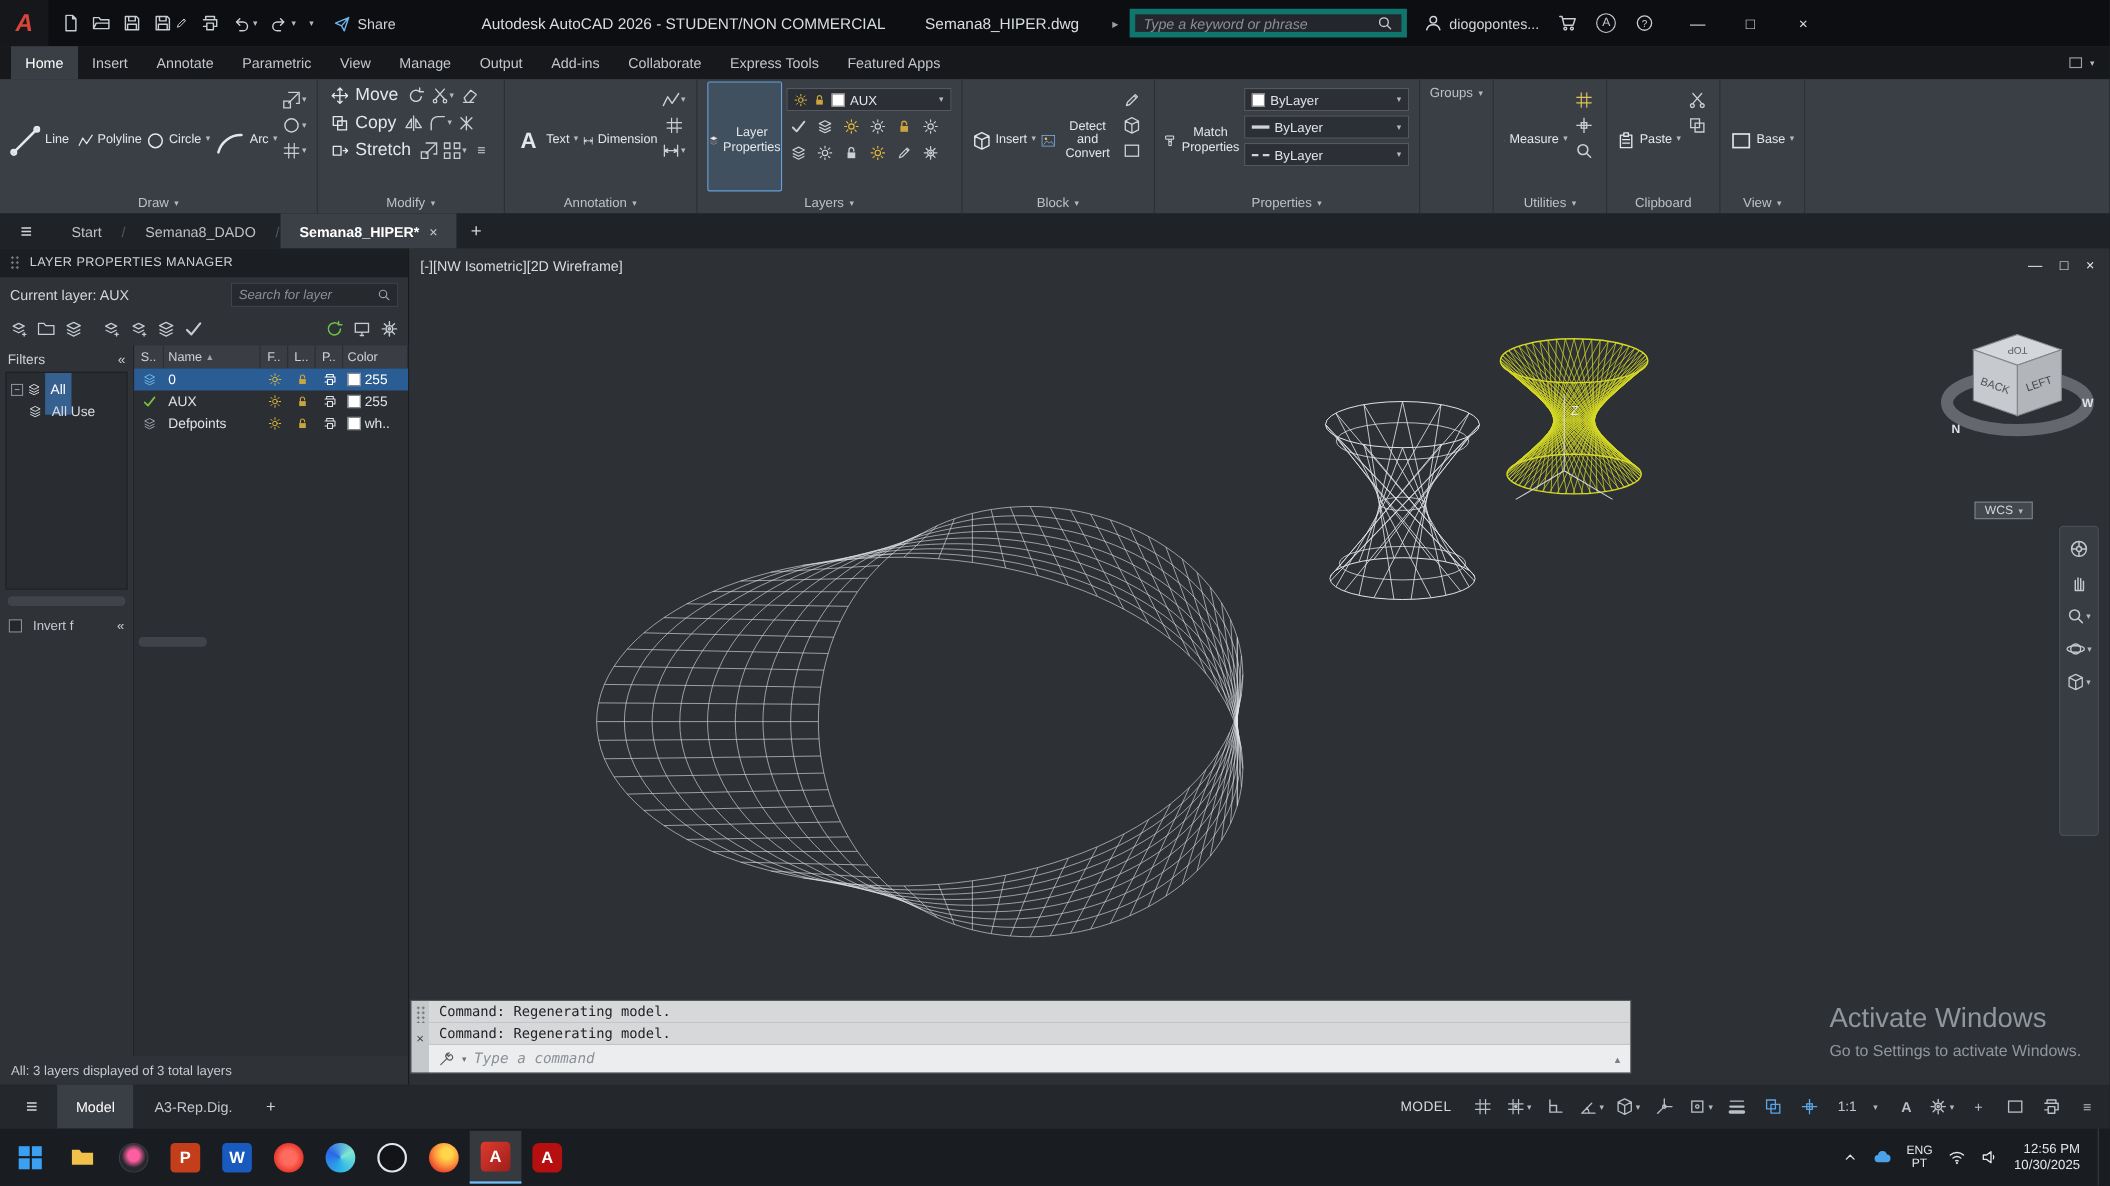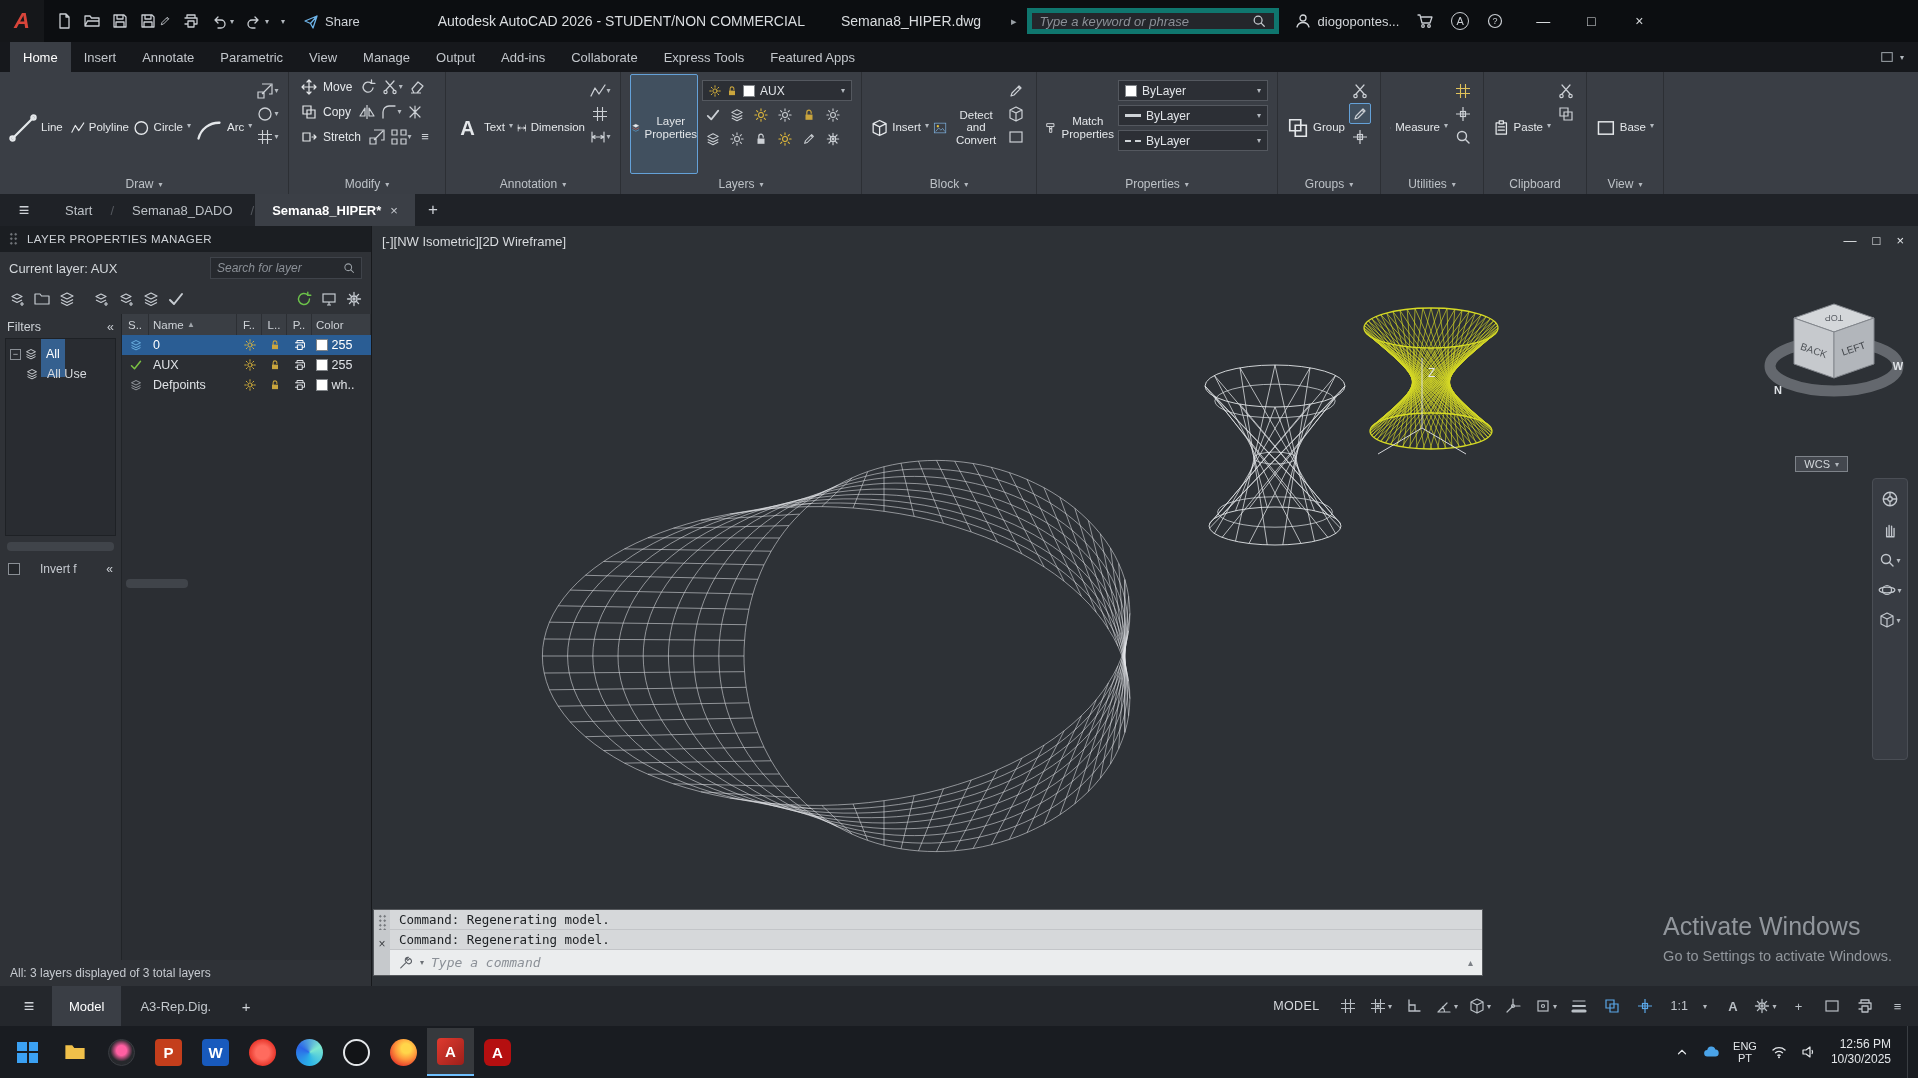--- a/index.html
+++ b/index.html
@@ -33,21 +33,21 @@
 
 .ribbon{height:122px;background:#3a3e45;display:flex;flex:0 0 auto}
 .rp{display:flex;flex-direction:column;border-right:1px solid #2c2f34;padding:2px 9px 0}
 .rp-body{flex:1;display:flex;gap:4px;align-items:stretch}
 .rp-label{height:20px;display:flex;align-items:center;justify-content:center;gap:5px;font-size:12px;color:#bdc2c7}
 .bb{width:58px;display:flex;flex-direction:row;align-items:center;gap:4px;padding-top:7px;font-size:11.5px;line-height:12.5px;text-align:center;color:#e4e7ea}
 .bb.wide{width:68px}
 .bb .drop{margin-top:-2px}
 .mcol{display:flex;flex-direction:column;gap:2px;padding-top:6px}
 .mrow{display:flex;gap:2px;align-items:center}
-.mb{display:flex;align-items:center;gap:6px;height:25px;padding:0 3px;font-size:12px;color:#e4e7ea;white-space:nowrap}
+.mb{display:flex;align-items:center;gap:6px;height:25px;padding:0 3px;font-size:16px;color:#e4e7ea;white-space:nowrap}
 .mini{min-width:22px;height:21px;display:flex;align-items:center;justify-content:center;gap:1px;color:#ccd0d5}
 .drop{font-size:8px;color:#b4b9bf}
 .combo{display:flex;align-items:center;gap:5px;height:21px;background:#2c2f35;border:1px solid #54585f;padding:0 6px;font-size:12px;color:#e2e5e9;width:150px}
 .combo .drop{margin-left:auto}
 .sw{width:12px;height:12px;background:#ffffff;border:1px solid #808488;flex:0 0 auto}
 .hl{background:#41505f;border:1px solid #64a1d8;border-radius:2px}
 .lw-line{width:16px;height:3px;background:#cfd3d7}
 .lt-line{width:16px;height:0;border-top:2px dashed #cfd3d7}
 
 .ftabs{height:32px;background:#1f2227;display:flex;align-items:stretch;flex:0 0 auto}
@@ -70,21 +70,21 @@
 .pt-group{display:flex;align-items:center;gap:9px;color:#c6cbd1}
 .pal-body{flex:1;display:flex;min-height:0}
 .pal-filters{width:122px;border-right:1px solid #212428;display:flex;flex-direction:column;padding:2px 5px}
 .pf-head{display:flex;align-items:center;justify-content:space-between;font-size:12.5px;color:#cdd1d6;height:22px;padding:0 2px}
 .tree{height:198px;background:#292c31;border:1px solid #1e2125;padding:5px 2px;font-size:12.5px;overflow:hidden}
 .tree-row{display:flex;align-items:center;gap:4px;height:20px;padding:0 2px;color:#d8dbdf;white-space:nowrap}
 .tree-row .lbl{padding:16px 5px}
 .tree-row.sel .lbl{background:#35608f;color:#fff}
 .node-box{width:11px;height:11px;border:1px solid #8a8f95;display:flex;align-items:center;justify-content:center;font-size:9px;color:#c4c9ce;flex:0 0 auto}
 .hstub{height:9px;background:#40444a;border-radius:4px;margin:6px 2px 0}
-.invert-row{height:24px;display:flex;align-items:center;gap:20px;padding:0 3px;font-size:12px;color:#c6cad0;margin-top:6px}
+.invert-row{height:24px;display:flex;align-items:center;gap:10px;padding:0 3px;font-size:12px;color:#c6cad0;margin-top:6px}
 .cb{width:12px;height:12px;border:1px solid #8a8f95;background:#24272b;flex:0 0 auto}
 .pal-table{flex:1;display:flex;flex-direction:column;background:#2b2e33;min-width:0}
 .pthead{display:flex;height:21px;background:#3a3e44;font-size:11.5px;color:#ced2d7;flex:0 0 auto}
 .pcell{display:flex;align-items:center;padding:0 4px;border-right:1px solid #2c2f34;height:100%;overflow:hidden;white-space:nowrap}
 .c-s{width:27px;justify-content:center}.c-name{width:88px}.c-f{width:25px;justify-content:center}.c-l{width:25px;justify-content:center}.c-p{width:25px;justify-content:center}.c-color{flex:1}
 .prow{display:flex;height:20px;align-items:center;font-size:12.5px;color:#dfe2e6;flex:0 0 auto}
 .prow.sel{background:#2a5d94;color:#fff}
 .prow .pcell{border-right:none}
 .pal-bottom{height:26px;display:flex;align-items:center;padding:0 10px;font-size:12px;color:#c6cad0;flex:0 0 auto}
 
@@ -795,45 +795,20 @@
             </div>
         </div>
       </div>
       <div class="rp-label">
           <span>Properties</span>
           <span class="drop">▾</span>
         </div>
     </div>
 
     <div class="rp">
-      <div class="rp-body">
-        <div class="bb">
-            <svg class="ic28">
-              <use href="#s-copy"></use>
-            </svg>
-            <span>Group</span>
-          </div>
-        <div class="mcol">
-          <div class="mini">
-              <svg class="ic16">
-                <use href="#s-cut"></use>
-              </svg>
-            </div>
-          <div class="mini hl">
-              <svg class="ic16">
-                <use href="#s-pencil"></use>
-              </svg>
-            </div>
-          <div class="mini">
-              <svg class="ic16">
-                <use href="#s-cursor"></use>
-              </svg>
-            </div>
-        </div>
-      </div>
       <div class="rp-label">
           <span>Groups</span>
           <span class="drop">▾</span>
         </div>
     </div>
 
     <div class="rp">
       <div class="rp-body">
         <div class="bb">
             <svg class="ic28">

